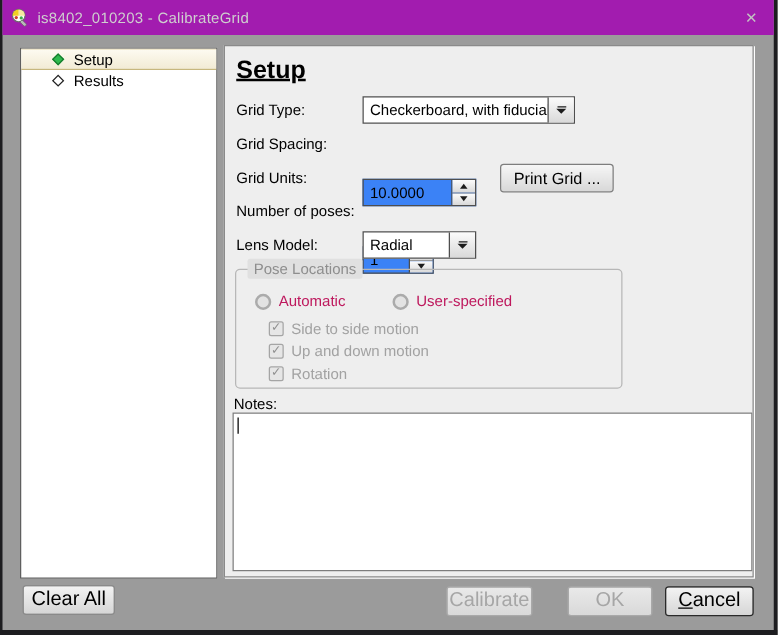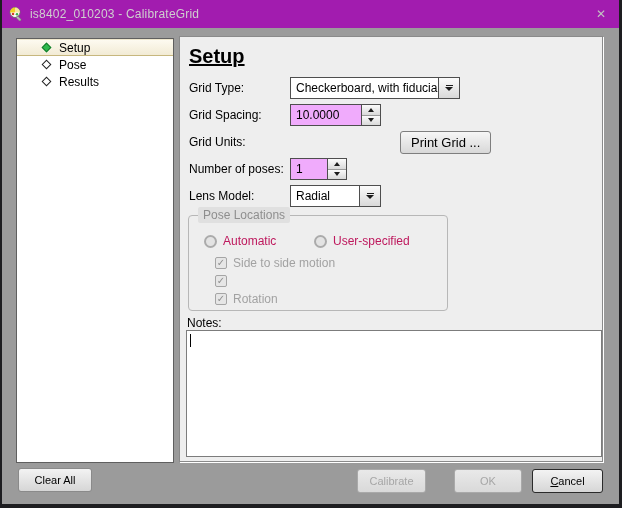--- a/index.html
+++ b/index.html
@@ -68,42 +68,42 @@
     background:linear-gradient(#fbfbfb,#d9d9d9);
     display:flex;flex-direction:column;align-items:center;justify-content:center;gap:1px;
   }
   .arrow-bar{width:7px;height:1px;background:#1c1c1c;}
   .tri-down{width:0;height:0;border-left:4px solid transparent;border-right:4px solid transparent;border-top:4px solid #1c1c1c;}
   .tri-up-s{width:0;height:0;border-left:3px solid transparent;border-right:3px solid transparent;border-bottom:4px solid #1c1c1c;}
   .tri-down-s{width:0;height:0;border-left:3px solid transparent;border-right:3px solid transparent;border-top:4px solid #1c1c1c;}
 
   
   .spin{
-    position:absolute;height:22px;background:#f0abfc;border:1px solid #4e4e4e;
-    display:flex;align-items:stretch;
+    position:absolute;height:22px;background:#3b82f6;border:1px solid #4e4e4e;
+    display:flex;align-items:stretch;margin-top:39px;
   }
   .spin .spin-text{flex:1;padding:0 5px;display:flex;align-items:center;}
   .spin .spin-btns{width:19px;border-left:1px solid #4e4e4e;display:flex;flex-direction:column;}
   .spin .spin-up,.spin .spin-down{
     flex:1;background:linear-gradient(#fbfbfb,#d9d9d9);
     display:flex;align-items:center;justify-content:center;
   }
   .spin .spin-up{border-bottom:1px solid #9a9a9a;}
 
   .push-btn{
     position:absolute;height:23px;
     background:linear-gradient(#f6f6f6,#d8d8d8);
     border:1px solid #7e7e7e;border-radius:3px;
     font-size:13px;color:#000;display:flex;align-items:center;justify-content:center;
     padding:0 10px;
   }
 
   
   .groupbox{
-    position:absolute;left:8px;top:178px;width:260px;height:96px;
+    position:absolute;left:8px;top:178px;width:310px;height:96px;
     border:1px solid #b7b7b7;border-radius:4px;text-align:right;
   }
   .groupbox-title{
     position:absolute;left:9px;top:-9px;background:#e0e0e0;color:#8e8e8e;
     padding:1px 5px;border-radius:2px;font-size:12px;white-space:nowrap;
   }
   .radio-row{position:absolute;top:18px;left:7px;right:7px;height:16px;}
   .radio-item{position:absolute;display:flex;align-items:center;color:#be185d;}
   .radio-circle{
     width:13px;height:13px;border-radius:50%;border:2px solid #ababab;background:#e3e3e3;
@@ -122,21 +122,21 @@
     position:absolute;left:6px;top:293px;width:416px;height:127px;
     background:#fff;border:1px solid #7c7c7c;
   }
   .caret{position:absolute;left:3px;top:3px;width:1px;height:13px;background:#000;}
 
   
   .footer-btn{
     position:absolute;height:24px;
     background:linear-gradient(#f3f3f3,#d6d6d6);
     border:1px solid #8a8a8a;border-radius:3px;
-    font-size:11px;display:flex;align-items:center;justify-content:center;
+    font-size:16px;display:flex;align-items:center;justify-content:center;
   }
   .footer-btn.disabled{color:#a6a6a6;border-color:#a9a9a9;background:linear-gradient(#e9e9e9,#d9d9d9);}
   .footer-btn.default{border:1px solid #2a2a2a;color:#000;}
   .mnemonic{display:block;}
   .mnemonic::first-letter{text-decoration:underline;}
 </style>
 </head>
 <body>
 
 <div class="window">
@@ -154,24 +154,20 @@
     <span class="close-btn">✕</span>
   </div>
 
   <div class="tree">
     <div class="tree-item selected">
       <span class="diamond filled"></span>
       <span>Setup</span>
     </div>
     <div class="tree-item">
       <span class="diamond hollow"></span>
-      <span>Pose</span>
-    </div>
-    <div class="tree-item">
-      <span class="diamond hollow"></span>
       <span>Results</span>
     </div>
   </div>
 
   <div class="main-panel">
     <div class="heading">Setup</div>
 
     <div class="flabel" style="top:44px;">Grid Type:</div>
     <div class="combo" style="left:110px;top:40px;width:170px;">
       <span class="combo-text">Checkerboard, with fiducial</span>
@@ -230,20 +226,21 @@
           <span class="radio-circle"></span>
           <span>User-specified</span>
         </div>
       </div>
       <div class="check-item" style="top:39px;">
         <span class="checkbox">✓</span>
         <span>Side to side motion</span>
       </div>
       <div class="check-item" style="top:57px;">
         <span class="checkbox">✓</span>
+        <span>Up and down motion</span>
       </div>
       <div class="check-item" style="top:75px;">
         <span class="checkbox">✓</span>
         <span>Rotation</span>
       </div>
     </div>
 
     <div class="notes-label">Notes:</div>
     <div class="notes-area">
       <div class="caret"></div>

